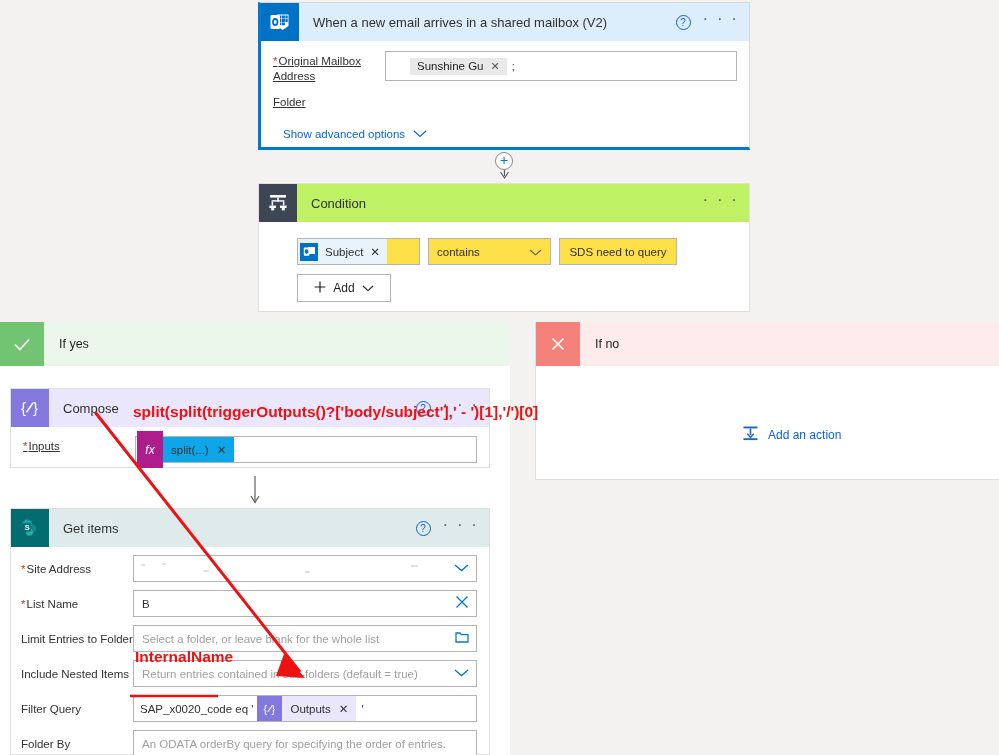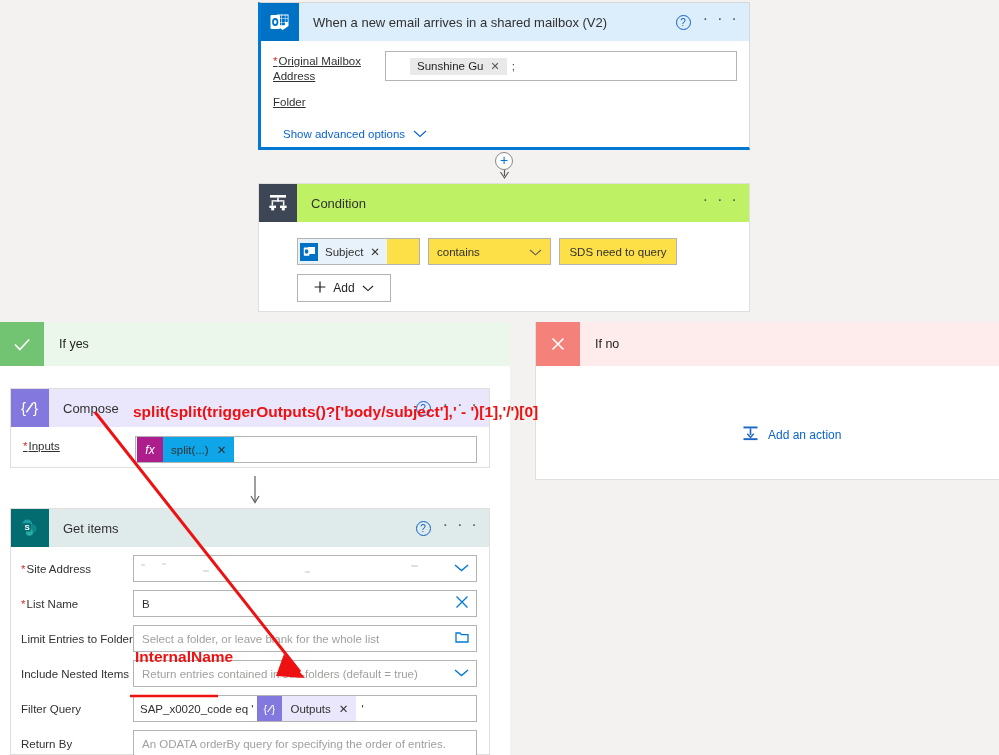--- a/index.html
+++ b/index.html
@@ -113,21 +113,21 @@
 
   
   #compose {
     left: 10px; top: 388px; width: 480px; height: 80px;
     border: 1px solid #e1dfdd;
   }
   #compose .card-head { background: #eae6fb; }
   #compose .card-icon { background: #8378de; }
   .compose-body { padding: 9px 12px 0 12px; }
   .fx-box { border: 1px solid #b3b3b3; background: #fff; height: 27px; display: flex; align-items: center; padding: 0; }
-  .fx-ico { width: 26px; height: 25px; background: #ad1e8c; color: #fff; display: flex; align-items: center; justify-content: center; font-style: italic; font-size: 12px; margin-left: 1px; }
+  .fx-ico { width: 26px; height: 37px; background: #ad1e8c; color: #fff; display: flex; align-items: center; justify-content: center; font-style: italic; font-size: 12px; margin-left: 1px; }
   .fx-chip { background: #0ea5e9; height: 25px; display: flex; align-items: center; gap: 8px; padding: 0 8px; font-size: 11.5px; }
 
   
   #getitems {
     left: 10px; top: 508px; width: 480px; height: 247px;
     border: 1px solid #e1dfdd;
   }
   #getitems .card-head { background: #dfeaea; }
   #getitems .card-icon { background: #036c70; }
   .gi-body { padding: 8px 0 0 0; }
@@ -464,21 +464,21 @@
               </span>
               <span>Outputs</span>
               <span class="x">✕</span>
             </span>
             <span style="margin-left:5px;">'</span>
           </div>
         </div>
       </div>
 
       <div class="gi-row">
-        <div class="gi-label">Return By</div>
+        <div class="gi-label">Folder By</div>
         <div class="gi-ctl">
           <div class="gi-input">
             <span class="ph">An ODATA orderBy query for specifying the order of entries.</span>
           </div>
         </div>
       </div>
 
     </div>
   </div>
 

